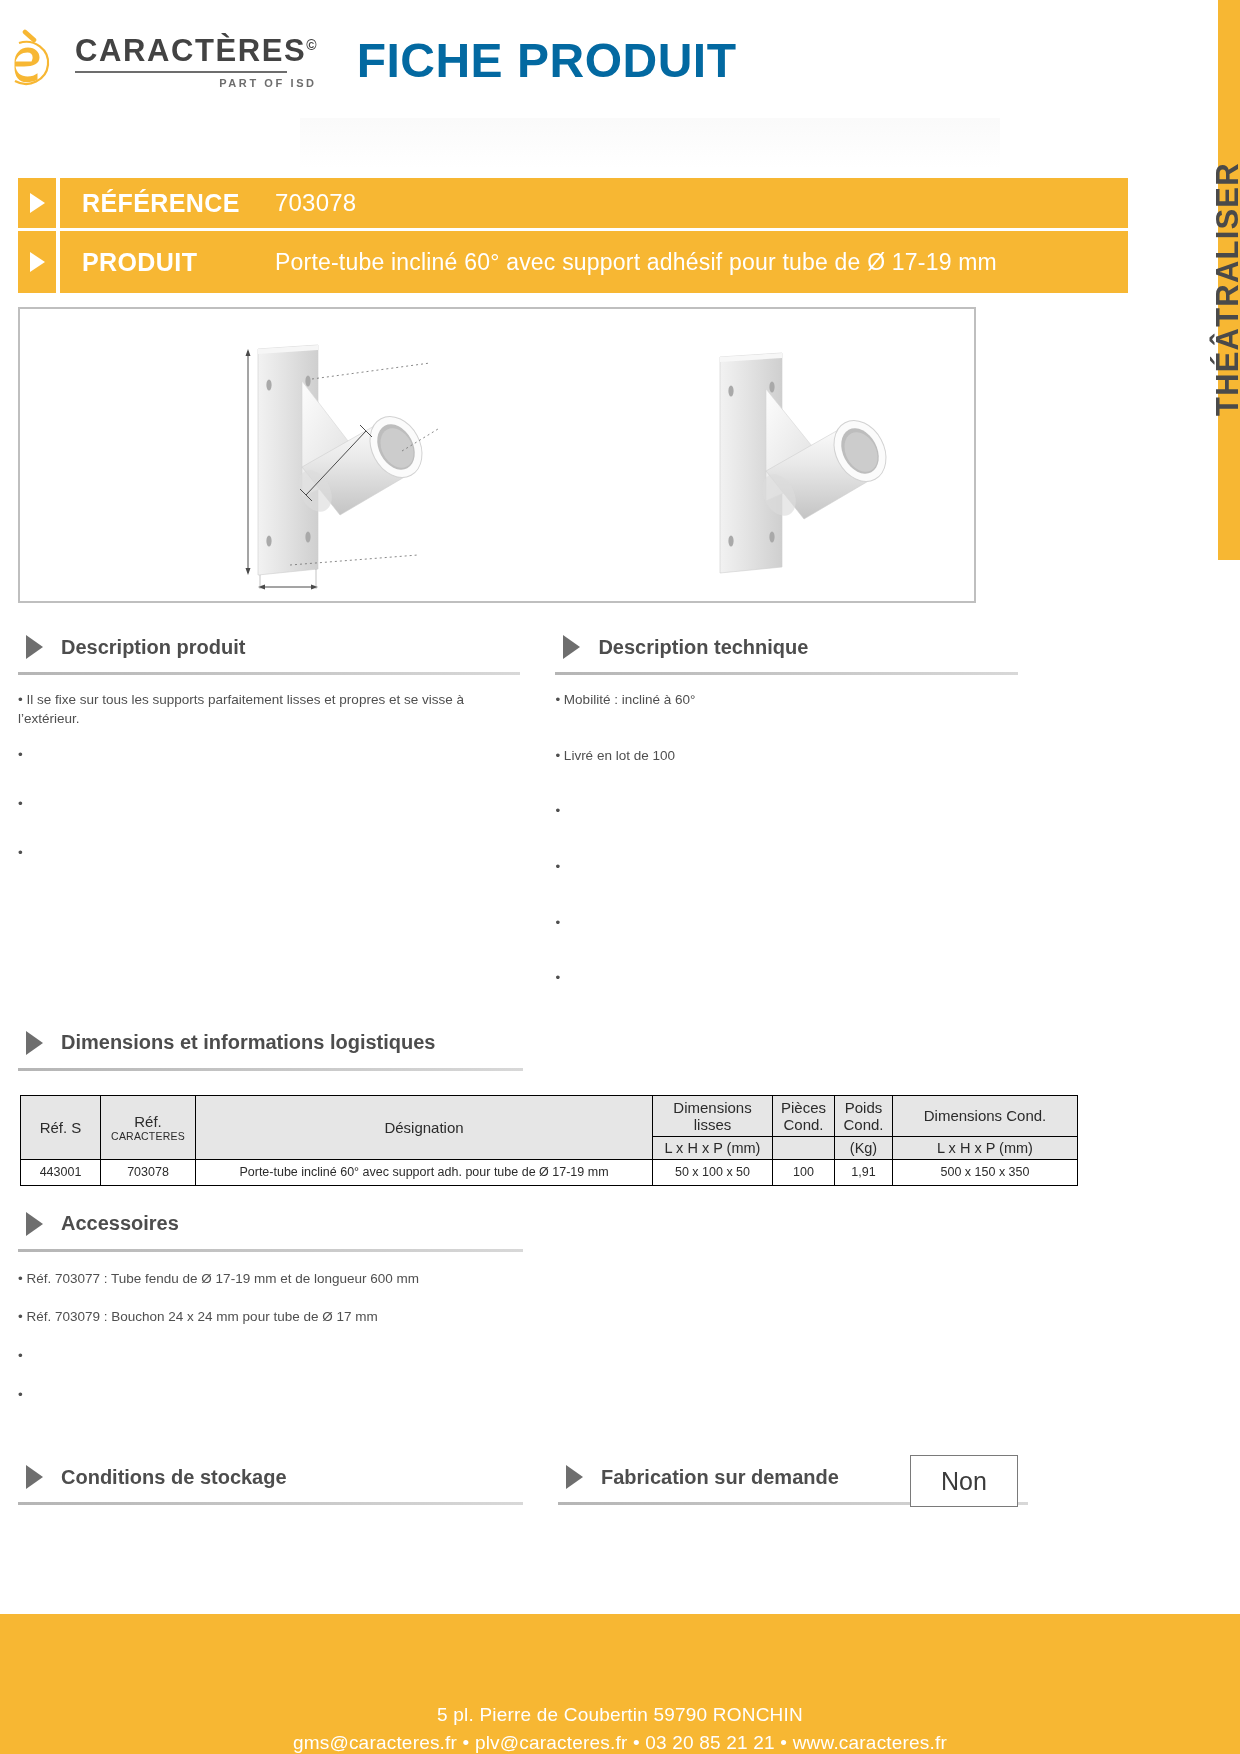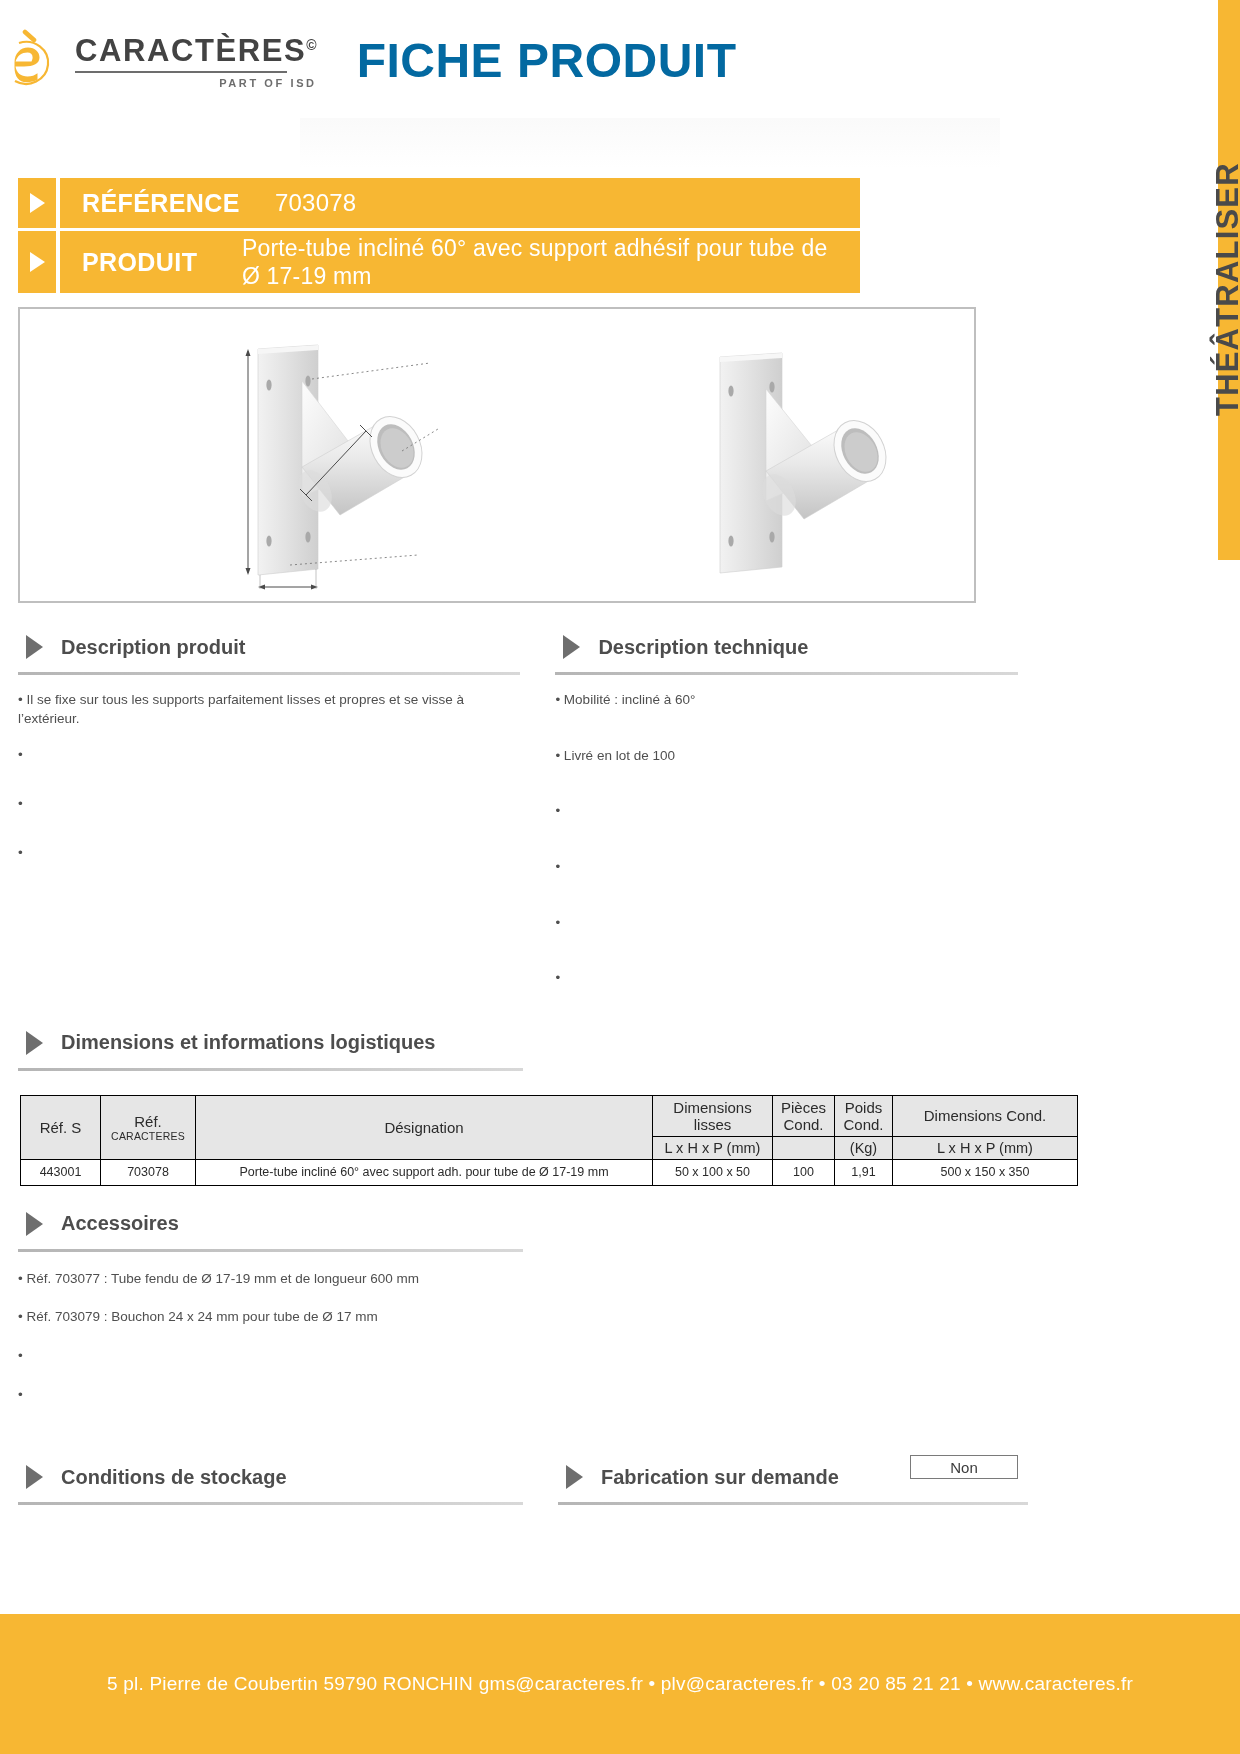--- a/index.html
+++ b/index.html
@@ -99,21 +99,21 @@
 
   
   .header-fade {
     position: absolute;
     left: 300px; top: 118px;
     width: 700px; height: 50px;
     background: linear-gradient(to bottom, #fafafa, #ffffff);
   }
 
   
-  .bands { margin: 58px 0 0 18px; width: 842px; }
+  .bands { margin: 58px 0 0 18px; width: 1110px; }
   .band {
     display: flex;
     align-items: stretch;
     background: #f7b733;
     margin-bottom: 3px;
   }
   .band-arrow {
     width: 42px;
     display: flex;
     align-items: center;
@@ -248,40 +248,40 @@
   .bottom-wrap {
     display: flex;
     margin: 61px 0 0 18px;
     width: 1010px;
   }
   .bottom-left { width: 505px; }
   .bottom-right { width: 470px; margin-left: 35px; position: relative; }
   .non-box {
     position: absolute;
     right: 10px; top: -10px;
-    width: 108px; height: 24px;
+    width: 108px; height: 52px;
     border: 1.5px solid #7a7a7a;
     display: flex;
     align-items: center;
     justify-content: center;
-    font-size: 15px;
+    font-size: 25px;
     color: #3b3b3b;
     background: #fff;
   }
 
   
   .footer {
     position: absolute;
     left: 0; bottom: 0;
     width: 1240px; height: 140px;
     background: #f7b733;
     display: flex;
-    flex-direction: row;
-    align-items: center;
-    justify-content: center;
+    flex-direction: column;
+    align-items: center;
+    justify-content: flex-end;
     gap: 6px;
   }
   .footer-line {
     font-size: 19px;
     color: #ffffff;
     letter-spacing: 0.2px;
   }
 </style>
 </head>
 <body>

